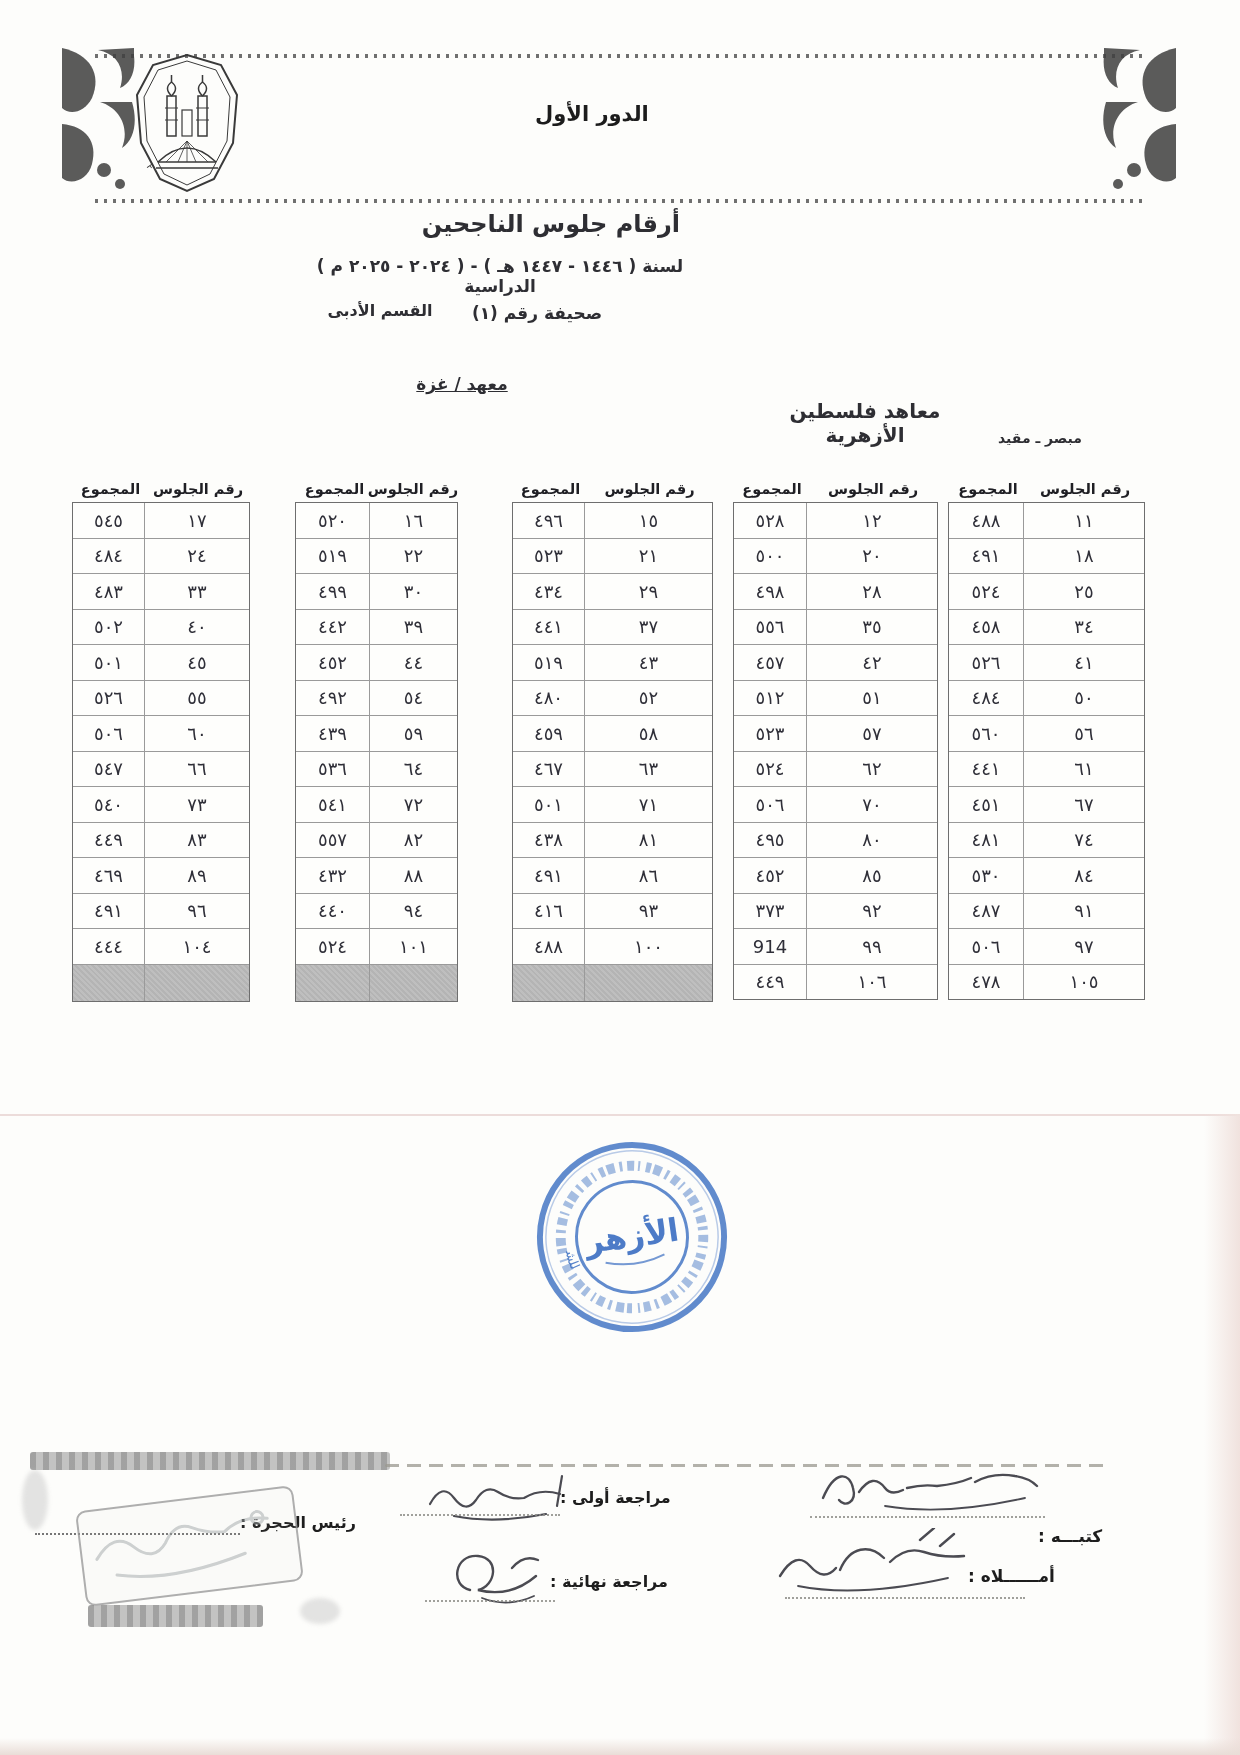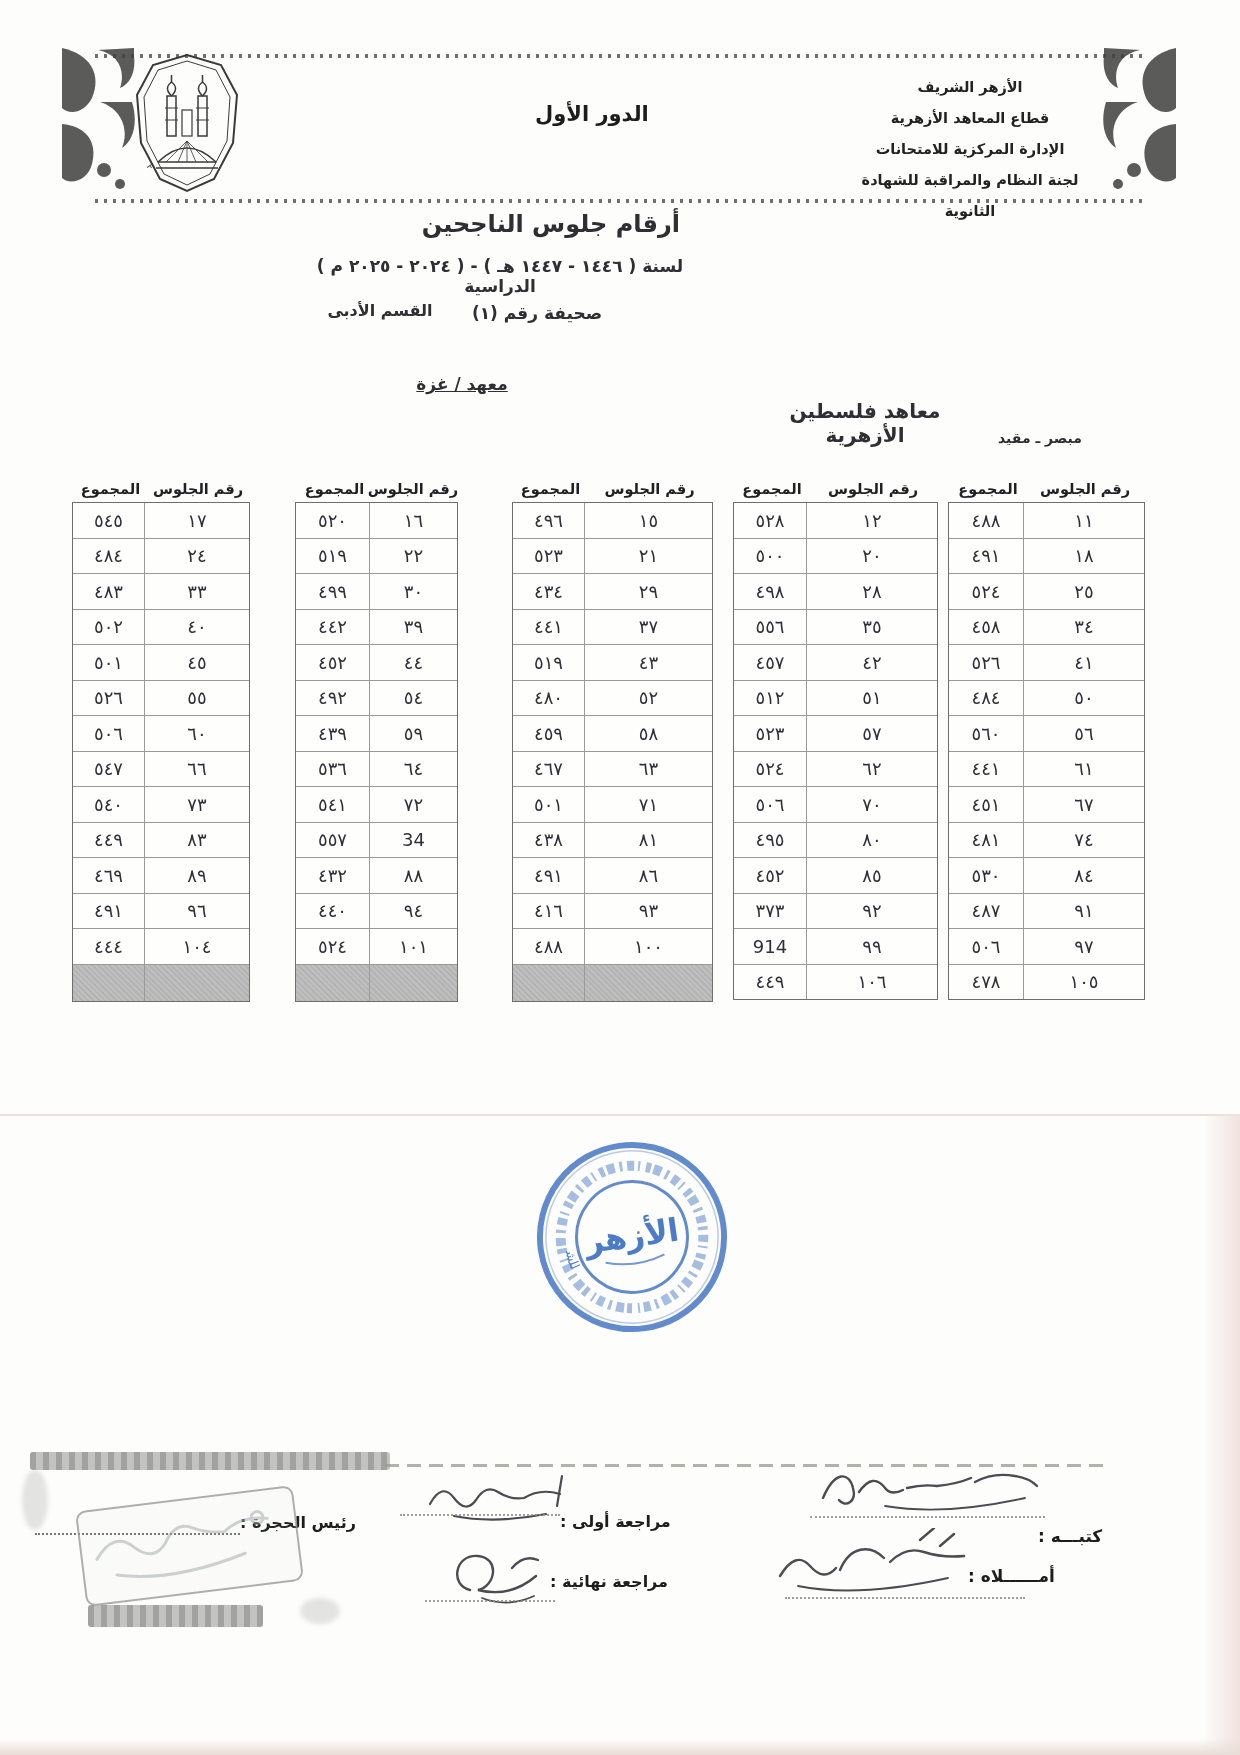--- a/index.html
+++ b/index.html
@@ -106,26 +106,20 @@
     <path d="M69,91 L48,112 M69,91 L60,112 M69,91 L69,112 M69,91 L78,112 M69,91 L90,112" stroke-width="0.8"></path>
     <path d="M40,112 h58 M38,118 h62" stroke-width="1.5"></path>
     <defs>
         <path id="logoArc" d="M28,116 a48,48 0 0 0 82,0"></path>
       </defs>
     <text font-size="9" fill="#3a3a3a" stroke="none" font-family="DejaVu Sans, sans-serif">
       <textPath href="#logoArc" startOffset="6%">AL AZHAR AL SHARIF</textPath>
     </text>
   </svg>
 
-  <div class="abs org-block" style="left:840px;top:72px;width:260px;">
-    <div>الأزهر الشريف</div>
-    <div>قطاع المعاهد الأزهرية</div>
-    <div>الإدارة المركزية للامتحانات</div>
-    <div>لجنة النظام والمراقبة للشهادة الثانوية</div>
-  </div>
 
   <div class="abs round-title" style="left:535px;top:102px;width:170px;">الدور الأول</div>
 
   <div class="abs t-main" style="left:400px;top:210px;width:280px;">أرقام جلوس الناجحين</div>
   <div class="abs t-year" style="left:290px;top:256px;width:420px;">لسنة ( ١٤٤٦ - ١٤٤٧ هـ ) - ( ٢٠٢٤ - ٢٠٢٥ م ) الدراسية</div>
   <div class="abs t-line3" style="left:467px;top:303px;width:140px;">صحيفة رقم  (١)</div>
   <div class="abs t-line3" style="left:325px;top:301px;width:110px;font-size:16px;">القسم الأدبى</div>
   <div class="abs t-inst" style="left:755px;top:374px;width:220px;">معاهد فلسطين الأزهرية</div>
   <div class="abs t-sub" style="left:412px;top:374px;width:100px;">معهد / غزة</div>
   <div class="abs t-status" style="left:998px;top:430px;width:100px;">مبصر ـ مقيد</div>
@@ -361,21 +355,21 @@
         </div>
         <div class="trow">
           <div class="cell seat">٦٤</div>
           <div class="cell total">٥٣٦</div>
         </div>
         <div class="trow">
           <div class="cell seat">٧٢</div>
           <div class="cell total">٥٤١</div>
         </div>
         <div class="trow">
-          <div class="cell seat">34</div>
+          <div class="cell seat">٨٢</div>
           <div class="cell total">٥٥٧</div>
         </div>
         <div class="trow">
           <div class="cell seat">٨٨</div>
           <div class="cell total">٤٣٢</div>
         </div>
         <div class="trow">
           <div class="cell seat">٩٤</div>
           <div class="cell total">٤٤٠</div>
         </div>
@@ -482,21 +476,21 @@
   <div class="abs f-label" style="left:1038px;top:1486px;margin-top:40px;">كتبـــه :</div>
   <svg class="abs" style="left:815px;top:1458px;" width="230" height="60" viewBox="0 0 230 60" fill="none" stroke="#4b4b52" stroke-width="2.4" stroke-linecap="round">
     <path d="M8,40 C20,12 34,14 38,30 C42,44 30,50 24,42"></path>
     <path d="M44,34 q14,-20 26,-4 q6,8 18,2"></path>
     <path d="M92,30 q16,-4 30,-2 q20,-2 34,-8"></path>
     <path d="M160,24 q18,-10 40,-6 q14,2 22,10"></path>
     <path d="M70,48 q60,10 140,-8" stroke-width="1.8"></path>
   </svg>
   <div class="dotline" style="left:810px;top:1516px;width:235px;"></div>
 
-  <div class="abs f-label" style="left:560px;top:1488px;font-size:16px;margin-top:24px;">مراجعة أولى :</div>
+  <div class="abs f-label" style="left:560px;top:1488px;font-size:16px;">مراجعة أولى :</div>
   <svg class="abs" style="left:420px;top:1468px;" width="150" height="55" viewBox="0 0 150 55" fill="none" stroke="#4b4b52" stroke-width="2.2" stroke-linecap="round">
     <path d="M142,8 l-5,30"></path>
     <path d="M10,36 q12,-22 24,-6 t22,2 q10,-16 22,-8 t26,6 q16,-10 36,-4"></path>
     <path d="M34,48 q40,8 92,-2"></path>
   </svg>
   <div class="dotline" style="left:400px;top:1514px;width:160px;"></div>
 
   <div class="abs f-label" style="left:968px;top:1566px;">أمــــــلاه :</div>
   <svg class="abs" style="left:770px;top:1528px;" width="210" height="70" viewBox="0 0 210 70" fill="none" stroke="#4b4b52" stroke-width="2.4" stroke-linecap="round">
     <path d="M150,12 l14,-12 M170,18 l14,-12"></path>

